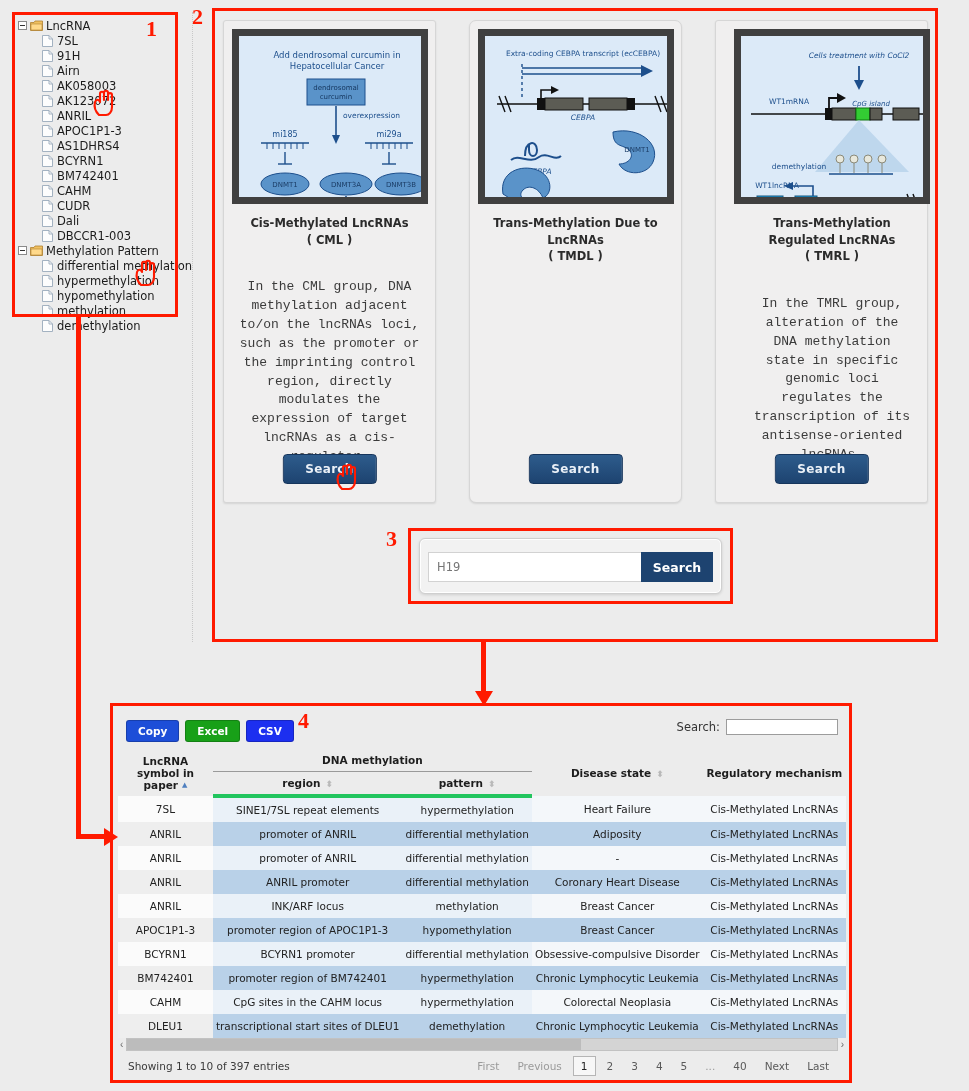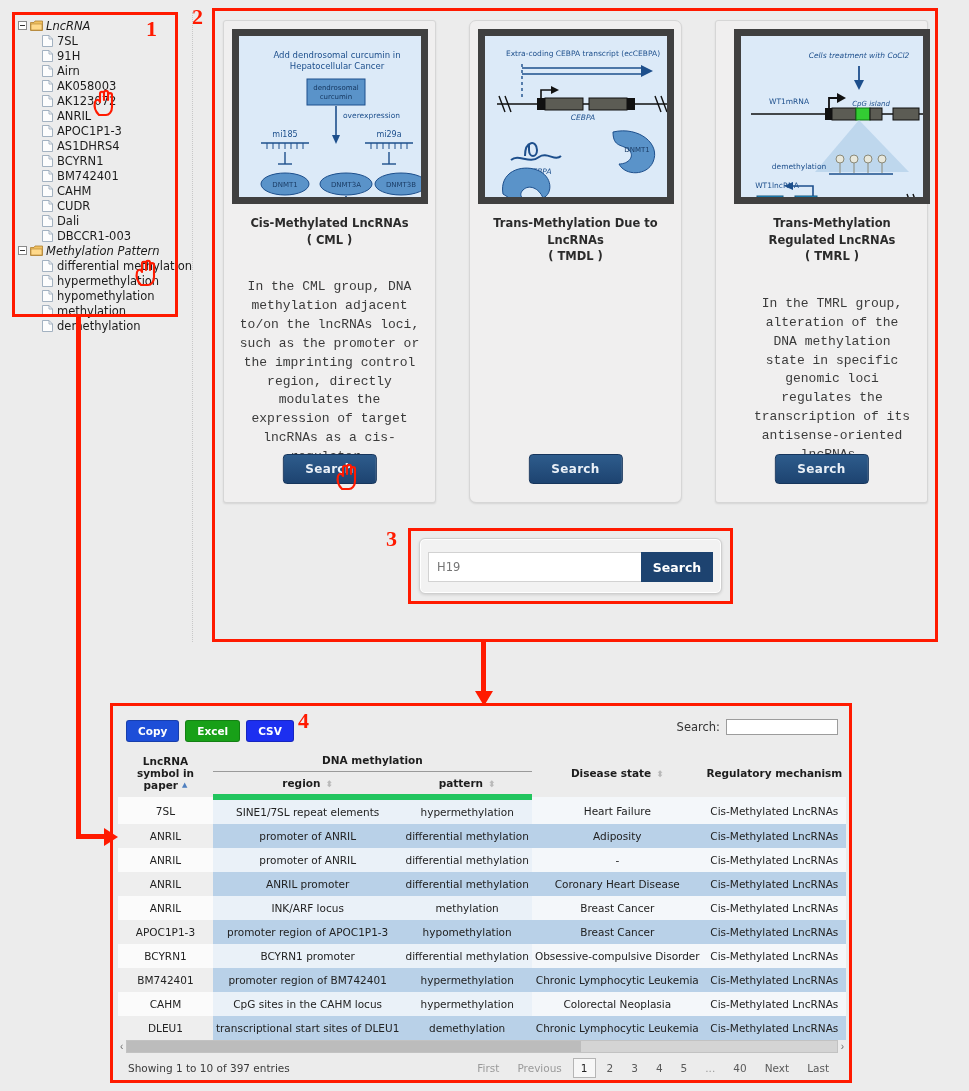--- a/index.html
+++ b/index.html
@@ -19,21 +19,21 @@
     position:absolute; color:#ff1a00; font-size:22px; font-weight:700;
     font-family:"Liberation Serif", serif; line-height:1;
   }
   .anno-line { position:absolute; background:#ff1a00; }
   .cursor-hand { position:absolute; width:26px; height:30px; }
 
   
   #tree-panel { position:absolute; left:12px; top:12px; width:166px; height:305px; padding:6px 4px 4px 6px; }
   .tree-row { display:flex; align-items:center; height:15px; font-size:11.5px; color:#1b1b1b;
               white-space:nowrap; font-family:"DejaVu Sans", sans-serif; }
-  .tree-root { padding-left:0px;font-style:italic; }
+  .tree-root { padding-left:0px; }
   .tree-child { padding-left:24px; }
   .exp-box {
     width:9px;height:9px;border:1px solid #8a8a8a;background:#fff;margin-right:3px;
     position:relative; flex:0 0 auto;
   }
   .exp-box:before{content:"";position:absolute;left:1px;top:3px;width:5px;height:1px;background:#333;}
   .folder-ico{width:13px;height:11px;margin-right:3px;flex:0 0 auto;position:relative;}
   .folder-ico svg, .doc-ico svg{display:block;}
   .doc-ico{width:11px;height:12px;margin-right:4px;flex:0 0 auto;}
 
@@ -98,21 +98,21 @@
   #dt-search-wrap{ position:absolute; right:8px; top:0; display:flex; align-items:center; font-size:11.5px; color:#333;
                    font-family:"DejaVu Sans", sans-serif;}
   #dt-search-input{ width:112px; height:16px; margin-left:6px; border:1px solid #9c9c9c; background:#fff; outline:none; }
 
   table.dt{ border-collapse:collapse; table-layout:fixed; margin-top:6px; }
   table.dt th, table.dt td{ font-size:10.5px; text-align:center; font-family:"DejaVu Sans", sans-serif; }
   table.dt th{ font-weight:700; color:#1d1d1d; padding:5px 2px; }
   .th-group{ border-bottom:1px solid #9a9a9a; }
   .sort-asc:after{ content:"\25B2"; font-size:7px; color:#4f7fbf; margin-left:4px; vertical-align:2px; }
   .sort-both:after{ content:"\2B0D"; font-size:9px; color:#b9b9b9; margin-left:5px; }
-  tr.hdr-bottom th{ border-bottom:6px solid #22c55e; }
+  tr.hdr-bottom th{ border-bottom:4px solid #22c55e; }
   table.dt td{ padding:6px 3px; color:#222; white-space:nowrap; overflow:hidden; }
   tr.odd  td{ background:#f4f7fa; }
   tr.even td{ background:#b9d1e8; }
   tr.odd  td.c-sym{ background:#fbfbfb; }
   tr.even td.c-sym{ background:#eeeeee; }
   tr.odd td.c-reg, tr.odd td.c-pat{ background:#eaf1f8; }
   tr.even td.c-reg, tr.even td.c-pat{ background:#b9d1e8; }
 
   #hscroll{ margin:0 8px; height:13px; background:#d4d4d4; position:relative; border:1px solid #c2c2c2; }
   #hscroll .thumb{ position:absolute; left:0; top:0; width:64%; height:100%; background:#bcbcbc; }

